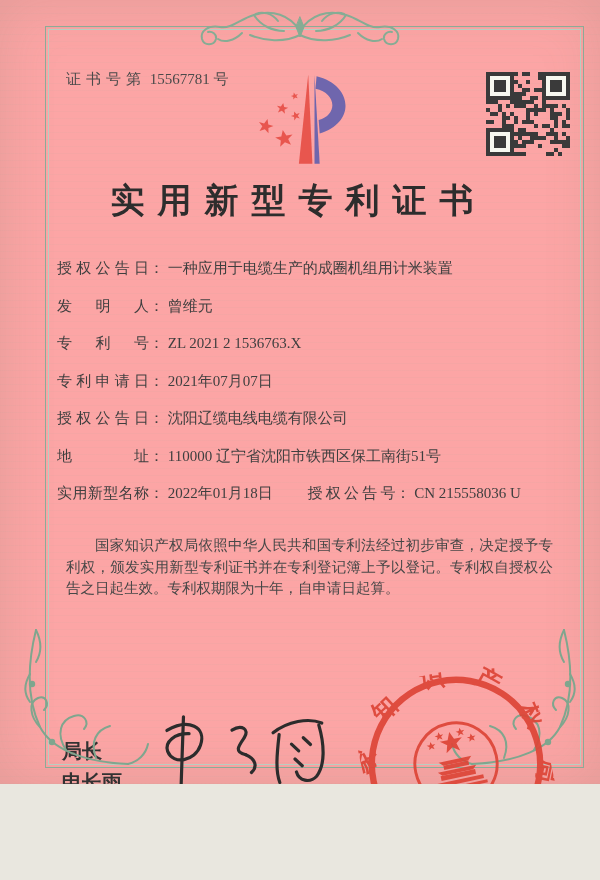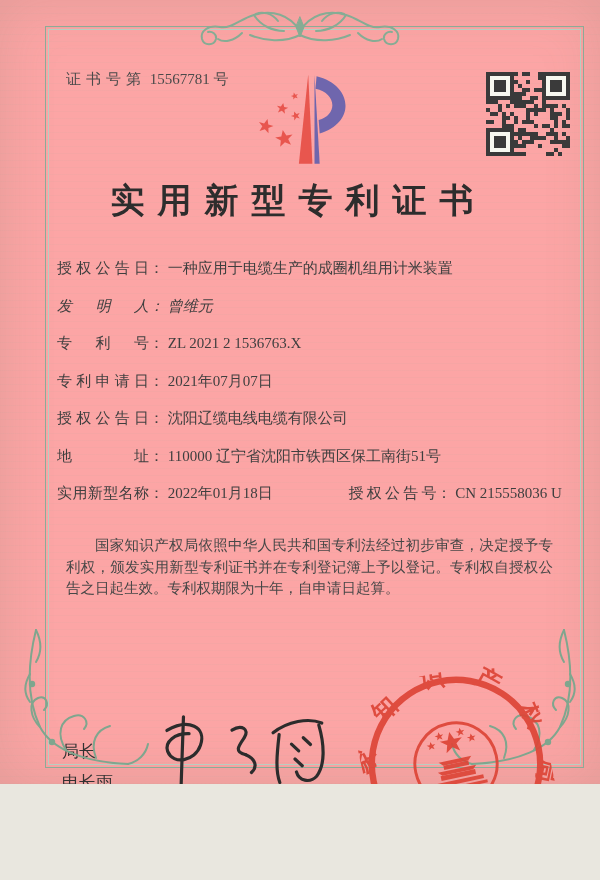--- a/index.html
+++ b/index.html
@@ -17,28 +17,28 @@
   .corner-bl{left:6px;bottom:12px;}
   .corner-br{right:6px;bottom:12px;transform:scaleX(-1);}
   .cert-no{position:absolute;left:66px;top:70px;font-size:15px;color:#4a4a4a;}
   .cert-no .sp{letter-spacing:5px;}
   .logo{position:absolute;left:250px;top:68px;width:104px;height:104px;}
   .qr-box{position:absolute;left:486px;top:72px;width:84px;height:84px;}
   .title{position:absolute;left:0;right:16px;top:178px;text-align:center;font-size:34px;
         font-weight:600;color:#2d2d2d;letter-spacing:13px;text-indent:13px;}
   .fields{position:absolute;left:57px;top:256px;width:505px;font-size:15px;color:#3f3f3f;}
   .frow{margin-bottom:13.5px;line-height:24px;white-space:nowrap;}
-  .frow.gap{margin-top:2px;font-style:italic;}
+  .frow.gap{margin-top:2px;}
   .flabel{display:inline-block;width:92px;text-align:justify;text-align-last:justify;vertical-align:top;}
-  .flabel2{display:inline-block;width:88px;text-align:justify;text-align-last:justify;vertical-align:top;margin-left:72px;}
+  .flabel2{display:inline-block;width:88px;text-align:justify;text-align-last:justify;vertical-align:top;margin-left:31px;}
   .paras{position:absolute;left:57px;right:38px;top:526px;font-size:14.5px;line-height:21.5px;
         text-align:justify;color:#474747;}
   .paras p{margin:9px;text-indent:2em;}
-  .director{position:absolute;left:62px;top:736px;font-size:17px;line-height:31px;
-        font-family:"Liberation Sans","DejaVu Sans",sans-serif;font-weight:400;color:#323232;}
+  .director{position:absolute;left:62px;top:736px;font-size:20px;line-height:31px;
+        font-family:"Liberation Sans","DejaVu Sans",sans-serif;font-weight:700;color:#323232;}
   .sig{position:absolute;left:138px;top:710px;z-index:3;}
   .seal{position:absolute;left:363px;top:671px;width:186px;height:186px;
         transform:rotate(-12deg);opacity:.92;z-index:4;}
   .seal-date{position:absolute;left:371px;top:789px;font-size:14.5px;letter-spacing:1px;
         color:#1f1f1f;z-index:6;}
   .footer{position:absolute;left:0;right:0;top:835px;text-align:center;font-size:12.5px;
         letter-spacing:2px;color:#3c3c3c;z-index:3;}
   svg{display:block;}
 </style>
 </head>

